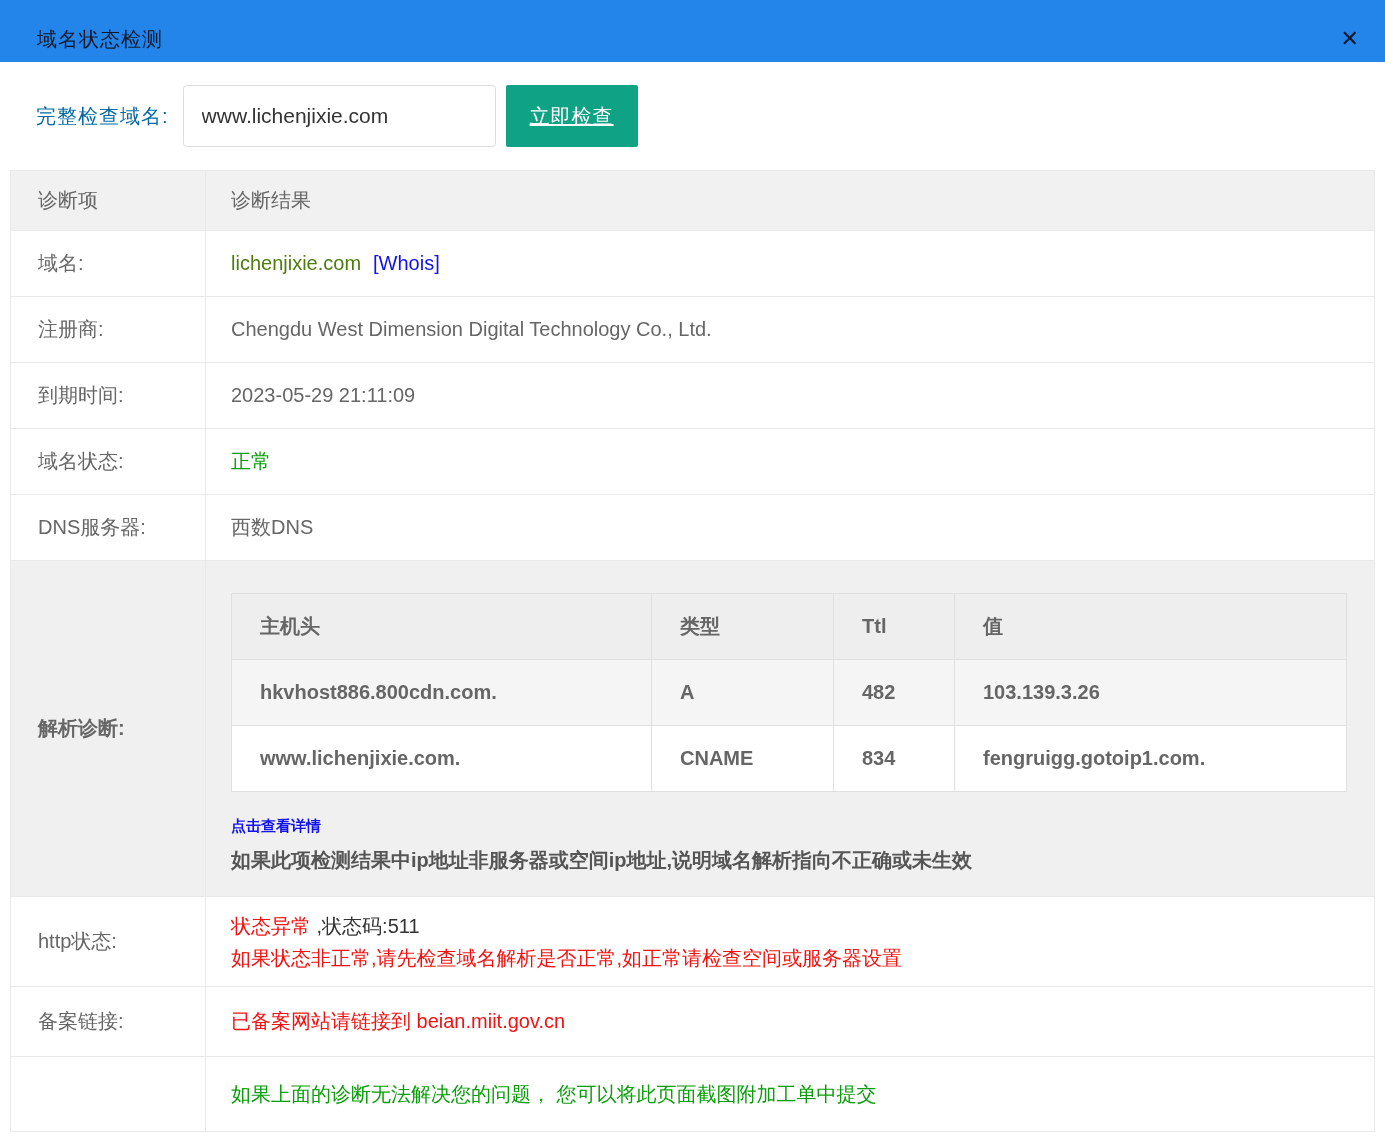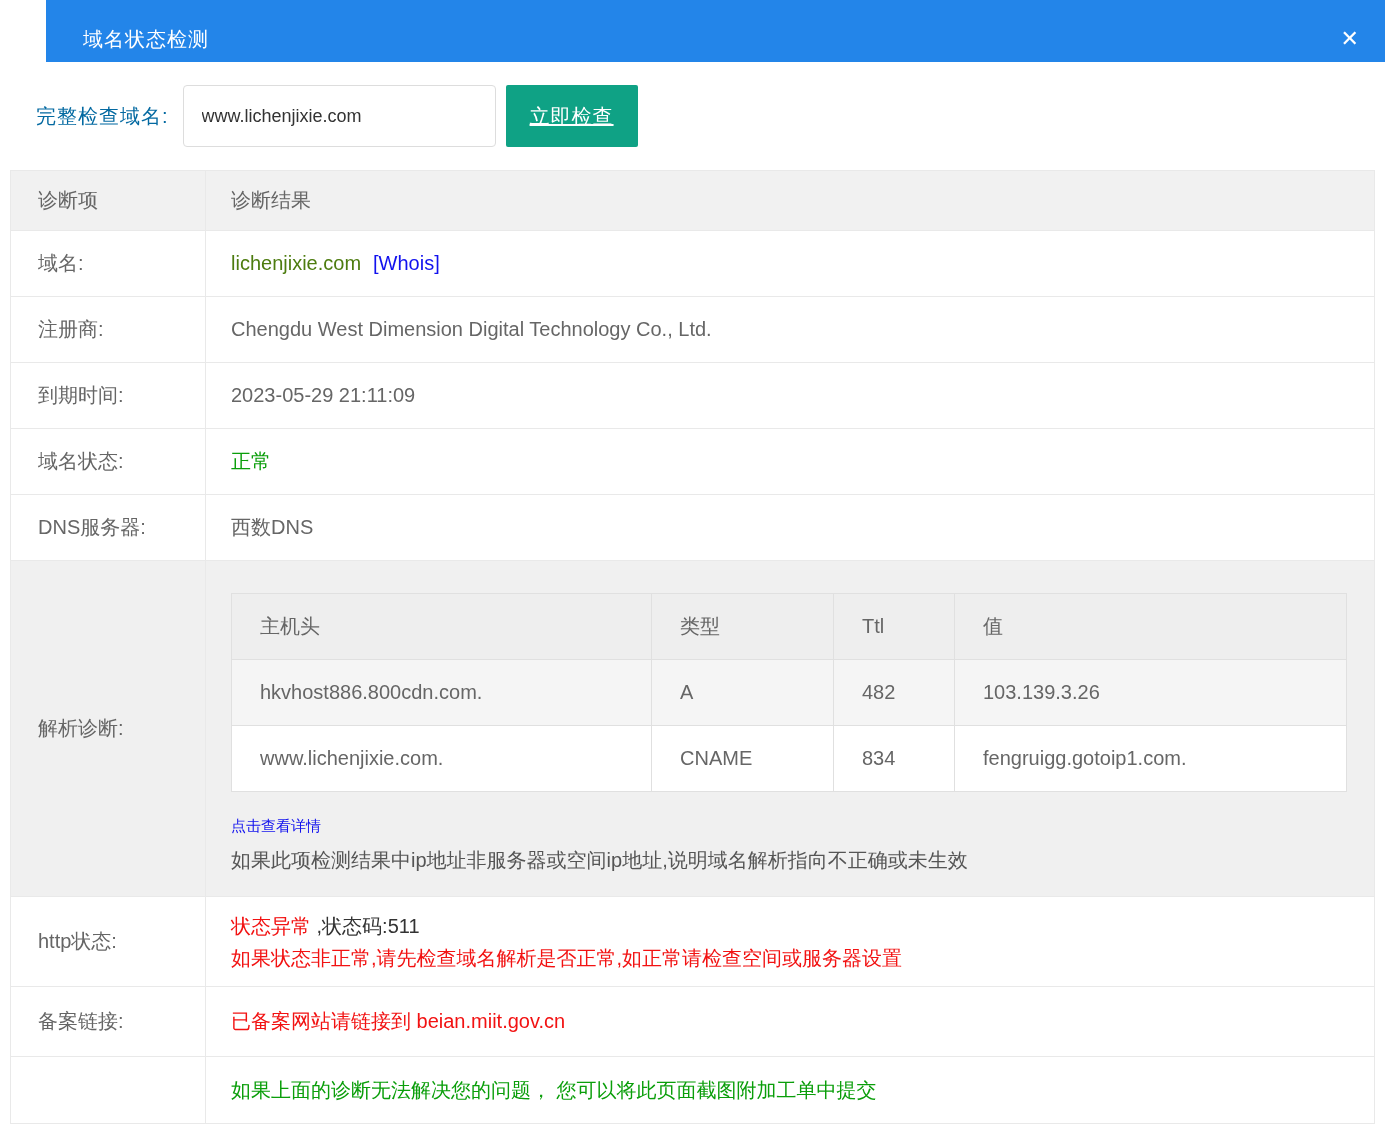--- a/index.html
+++ b/index.html
@@ -11,37 +11,36 @@
     color: #666;
     overflow: hidden;
   }
 
   
   .titlebar {
     height: 62px;
     background: #2385e9;
     display: flex; align-items: center; justify-content: space-between;
     padding: 16px 26px 0 37px;
-    color: #ffffff;
-    margin-left: 46px;
+    color: #0f172a;
   }
   .titlebar .title { font-size: 20px; letter-spacing: 1px; }
   .titlebar .close { font-size: 22px; font-weight: bold; cursor: pointer; line-height: 1; }
 
   
   .form-row {
     display: flex; align-items: center;
     margin: 23px 0 0 8px;
   }
   .form-row label { font-size: 20px; color: #0369a1; letter-spacing: 1px; margin-left: 28px; }
   .form-row input {
     margin-left: 14px;
     width: 313px; height: 62px;
     border: 1px solid #ddd; border-radius: 4px;
-    font-size: 18px; color: #333;
+    font-size: 21px; color: #333;
     padding: 0 18px;
     font-family: inherit;
     outline: none;
   }
   .form-row button {
     margin-left: 10px;
     width: 132px; height: 62px;
     background: #0fa285;
     border: none; border-radius: 2px;
     color: #fff; font-size: 20px;
@@ -63,30 +62,30 @@
     font-size: 20px; color: #666;
     vertical-align: middle;
     margin-top: 24px;
   }
   table.diag td.c1 { width: 195px; padding-left: 27px; }
   table.diag td.c2 { padding-left: 25px; }
   tr.head td { background: #f1f1f1; height: 60px; }
   tr.h66 td { height: 66px; }
   tr.h90 td { height: 90px; }
   tr.h70 td { height: 70px; }
-  tr.h67 td { height: 67px; }
+  tr.h67 td { height: 75px; }
 
   .val-dark { color: #4d7c0f; }
   .whois { color: #1212ee; margin-left: 12px; cursor: pointer; }
   .green { color: #0a9e0a; }
   .red { color: #f21212; }
   .dark { color: #333; }
 
   
-  tr.res td { background: #f0f0f0; }
+  tr.res td { background: #f0f0f0; font-weight: bold; }
   tr.res td.c2 {
     vertical-align: top;
     padding: 32px 30px 22px 25px;
   }
 
   table.records {
     border-collapse: collapse;
     table-layout: fixed;
     width: 1115px;
   }

